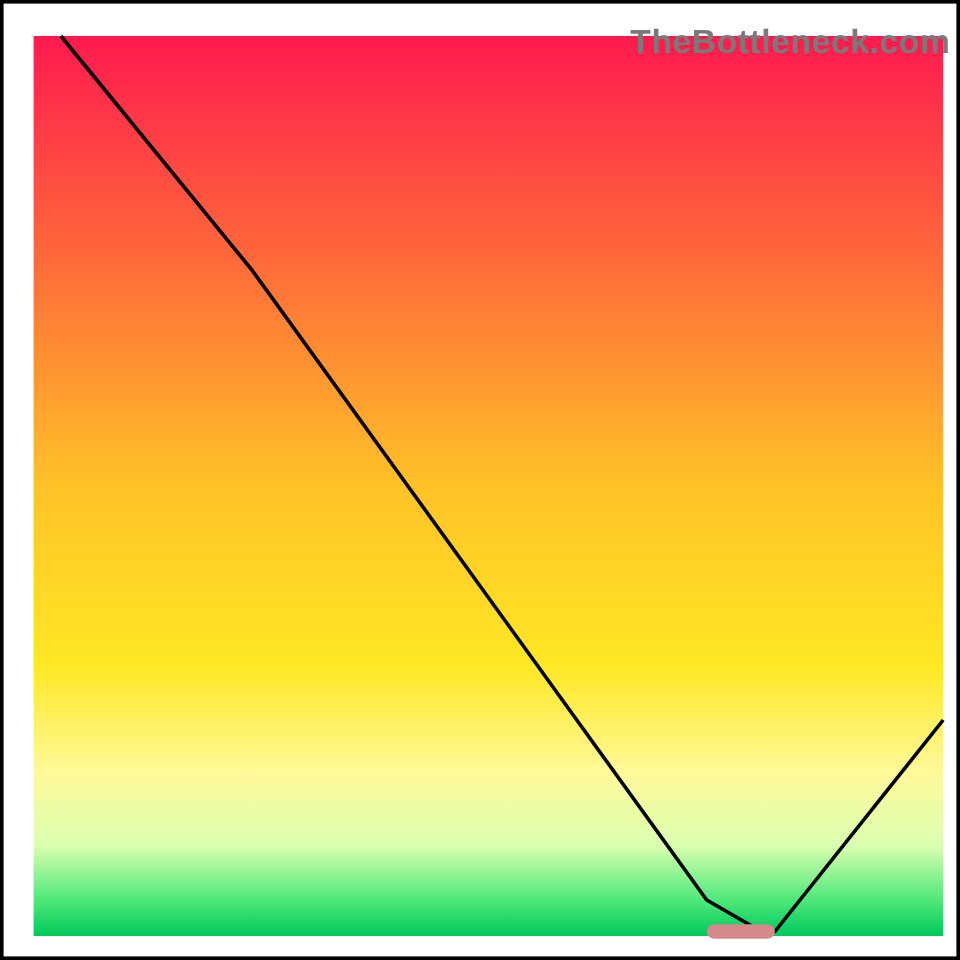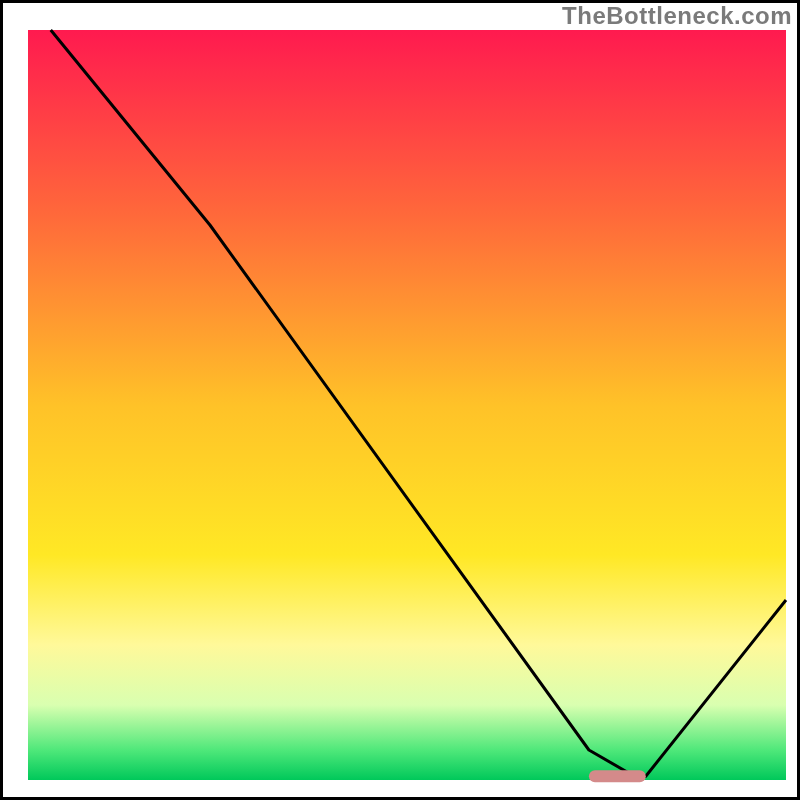--- a/index.html
+++ b/index.html
@@ -10,23 +10,23 @@
     background: #ffffff;
     font-family: Arial, Helvetica, sans-serif;
   }
   .container {
     position: relative;
     width: 800px;
     height: 800px;
   }
   .watermark {
     position: absolute;
-    top: 2px;
+    top: 19px;
     right: 8px;
-    font-size: 24px;
+    font-size: 28px;
     font-weight: bold;
     color: #7a7a7a;
     letter-spacing: 0.5px;
     z-index: 10;
   }
   svg {
     display: block;
   }
 </style>
 </head>

